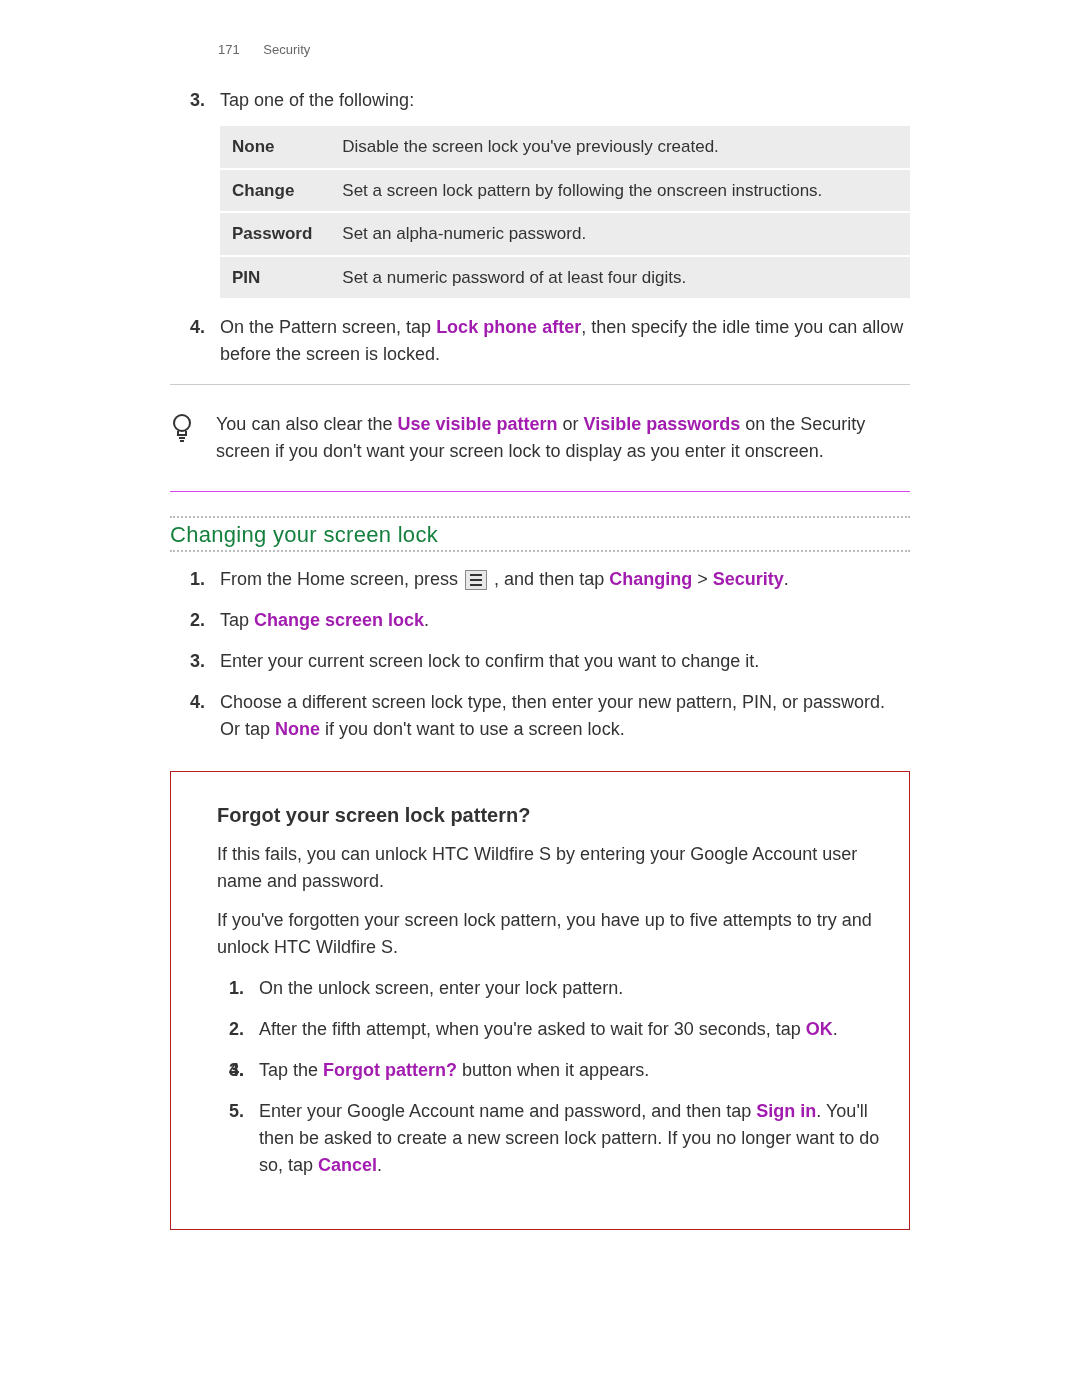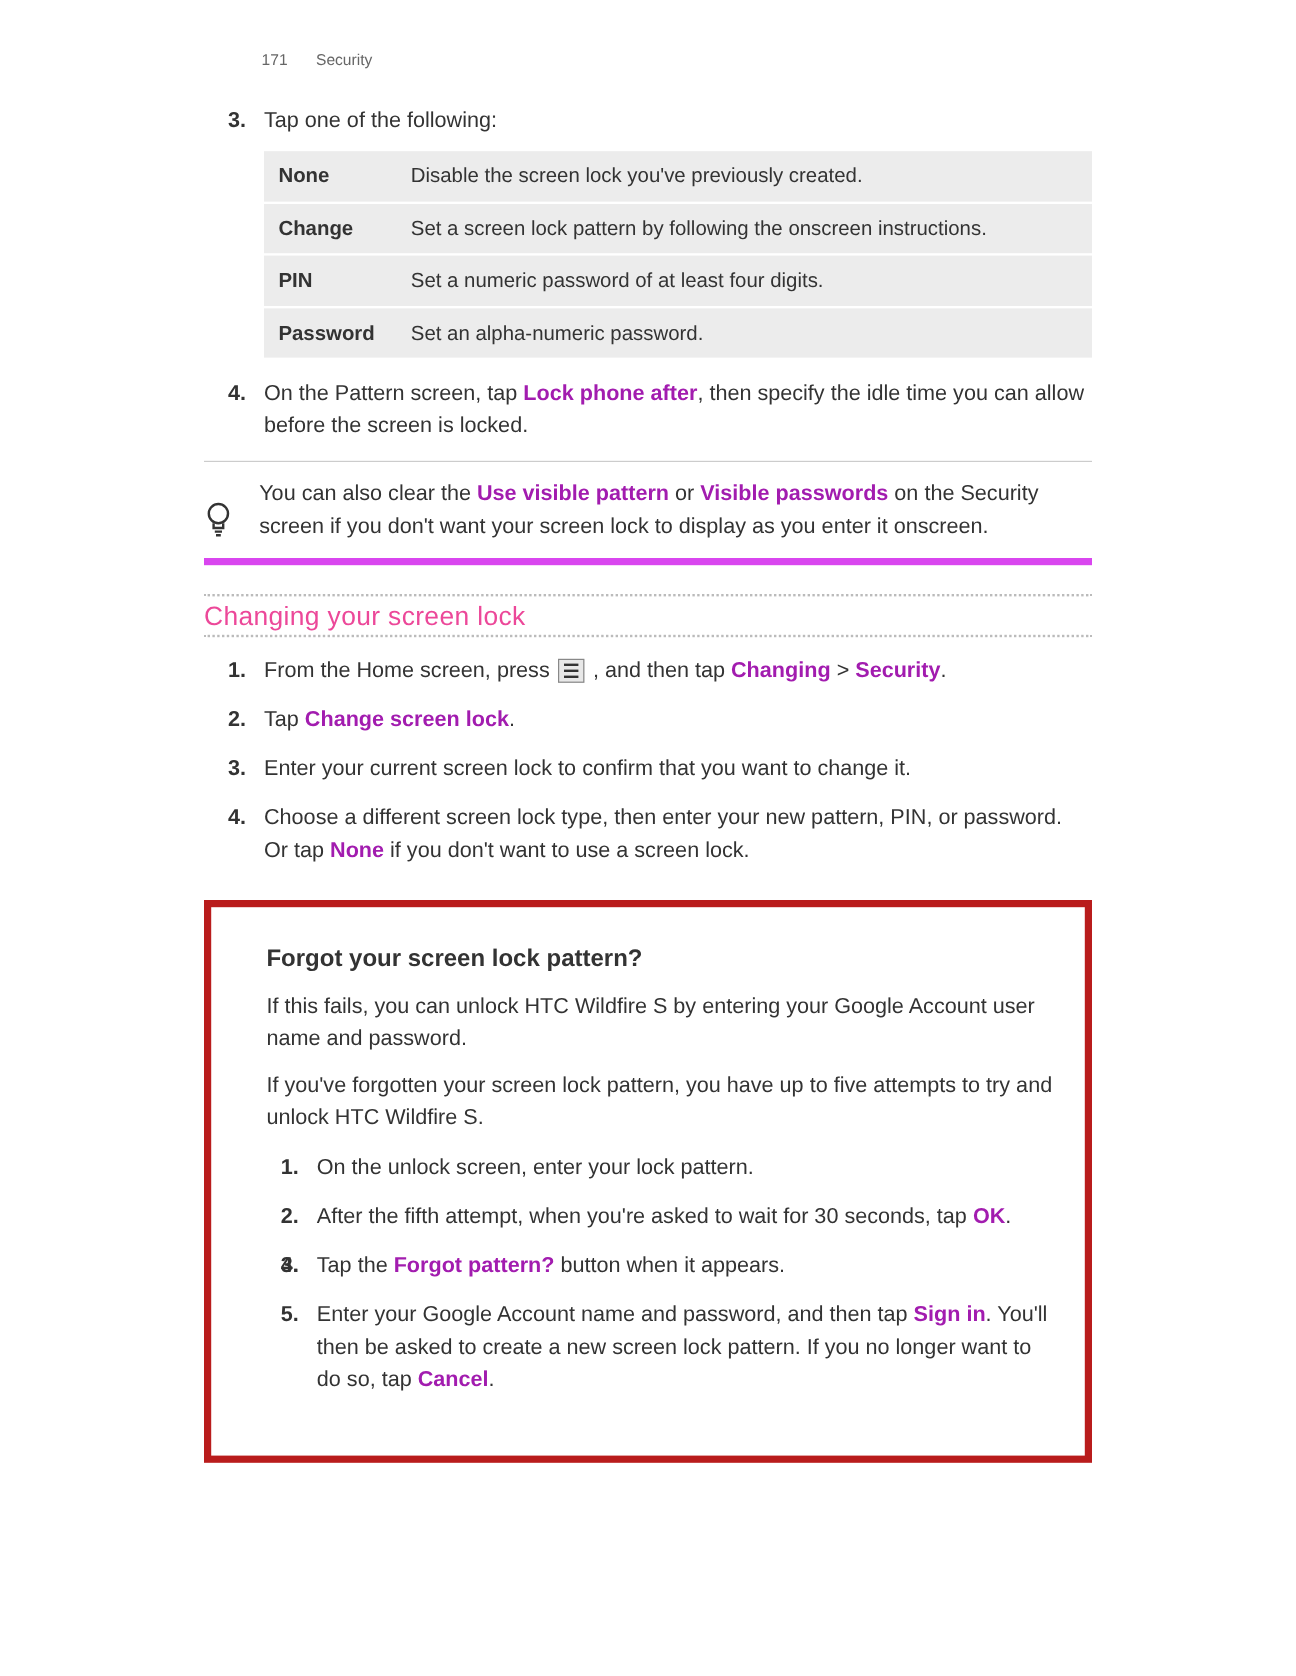--- a/index.html
+++ b/index.html
@@ -49,44 +49,44 @@
     background: #ececec;
     padding: 8px 12px;
     font-size: 17px;
     color: #333;
     vertical-align: top;
   }
   table.opts td.k { font-weight: 600; white-space: nowrap; width: 1%; padding-right: 18px; }
 
   .tipwrap {
     display: flex;
-    align-items: flex-end;
+    align-items: flex-start;
     border-top: 1px solid #ccc;
-    border-bottom: 6px solid #d946ef;
-    padding: 13px 0;
+    border-bottom: 1px solid #d946ef;
+    padding: 26px 0;
     margin: 8px 0 24px 0;
   }
   .tipicon {
     width: 46px;
     flex: 0 0 46px;
     text-align: left;
     font-size: 26px;
     line-height: 1;
     padding-top: 2px;
     color: #333;
   }
   .tiptext { flex: 1; line-height: 1.5; }
 
   .secrule {
     border: none;
     border-top: 2px dotted #bbb;
     margin: 0;
   }
   h2.sectitle {
-    color: #ec4899;
+    color: #15803d;
     font-weight: 400;
     font-size: 22px;
     margin: 4px 0 2px 0;
     letter-spacing: 0.3px;
   }
   .menu-icon {
     display: inline-block;
     vertical-align: middle;
     width: 20px;
     height: 18px;
@@ -102,21 +102,21 @@
     position: absolute;
     left: 4px; right: 4px;
     height: 2px;
     background: #333;
   }
   .menu-icon::before { top: 3px; }
   .menu-icon span     { top: 8px; }
   .menu-icon::after  { top: 13px; }
 
   .boxwrap {
-    border: 6px solid #b91c1c;
+    border: 1px solid #b91c1c;
     padding: 32px 22px 36px 46px;
     margin-top: 28px;
   }
   .boxwrap h3 {
     font-size: 20px;
     font-weight: 600;
     margin: 0 0 14px 0;
   }
   .boxwrap p { line-height: 1.5; margin: 12px 0; }
 
@@ -154,26 +154,26 @@
         <tbody>
             <tr>
           <td class="k">None</td>
           <td>Disable the screen lock you've previously created.</td>
         </tr>
         <tr>
           <td class="k">Change</td>
           <td>Set a screen lock pattern by following the onscreen instructions.</td>
         </tr>
         <tr>
+          <td class="k">Password</td>
+          <td>Set an alpha-numeric password.</td>
+        </tr>
+        <tr>
           <td class="k">PIN</td>
           <td>Set a numeric password of at least four digits.</td>
-        </tr>
-        <tr>
-          <td class="k">Password</td>
-          <td>Set an alpha-numeric password.</td>
         </tr>
       </tbody>
         </table>
     </li>
     <li>
       <span class="num">4.</span>
       <span>On the Pattern screen, tap </span><span class="b">Lock phone after</span><span>, then specify the idle time you can allow before the screen is locked.</span>
     </li>
   </ol>
 

